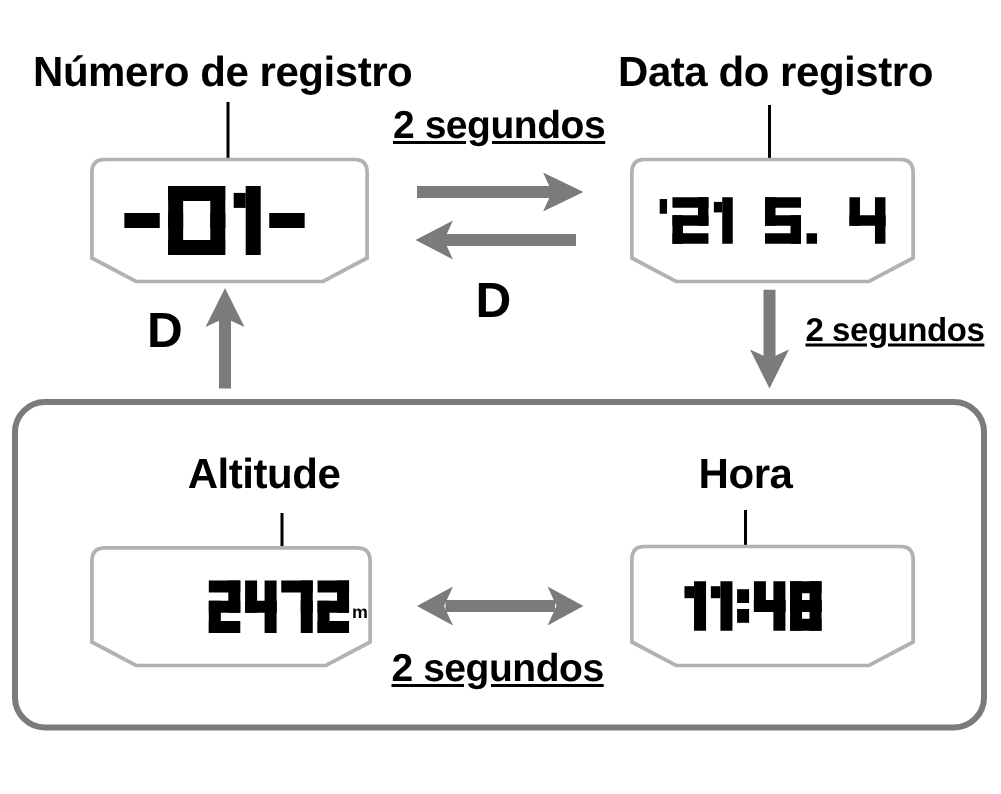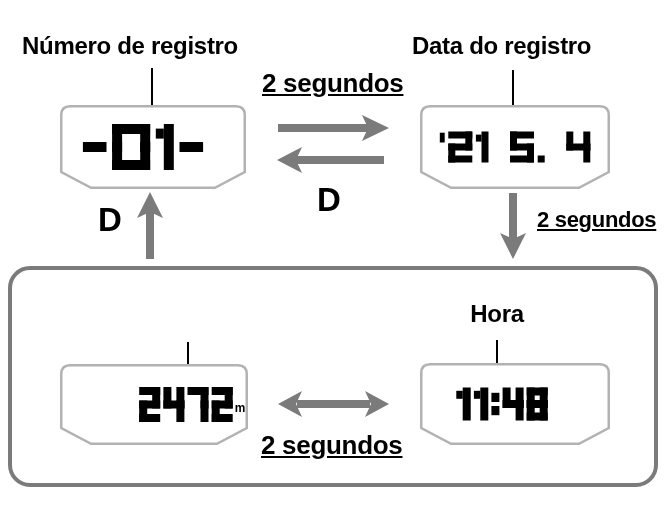--- a/index.html
+++ b/index.html
@@ -3,21 +3,21 @@
 <meta charset="utf-8">
 <style>
   html,body{margin:0;padding:0;background:#fff;}
   .stage{
     position:relative;width:667px;height:529px;overflow:hidden;
     background:var(--bg,#fff);
     font-family:"Liberation Sans", sans-serif;
     color:var(--text,#000);
   }
   .label{
-    position:absolute;font-weight:bold;font-size:24px;line-height:1.05;
+    position:absolute;font-weight:bold;font-size:28px;line-height:1.05;
     letter-spacing:-0.3px;white-space:nowrap;
   }
   .label.center{transform:translateX(-50%);}
   .btn-label{position:absolute;font-weight:bold;font-size:33px;line-height:1;}
   .seg-label{position:absolute;font-weight:bold;font-size:26px;line-height:1;white-space:nowrap;letter-spacing:-0.3px;text-decoration:underline;}
   .seg-label.small{font-size:22px;}
   .pointer{position:absolute;width:2px;background:var(--text,#000);}
   .lcd{position:absolute;display:block;}
   .arrow{position:absolute;display:block;color:var(--arrow,#7b7b7b);}
   .arrow .ink{fill:currentColor;}
@@ -120,20 +120,21 @@
       <rect x="106.7" y="24.5" width="8.0" height="20.5" fill="#000000"></rect>
       <rect x="106.7" y="37.0" width="21.0" height="8.0" fill="#000000"></rect>
     </svg>
 
   <div class="seg-label" style="left:262px;top:70px;">2 segundos</div>
   <div class="btn-label" style="left:317px;top:183px;">D</div>
   <div class="btn-label" style="left:98px;top:203px;">D</div>
   <div class="seg-label small" style="left:537px;top:209px;">2 segundos</div>
   <div class="seg-label" style="left:261px;top:432px;">2 segundos</div>
 
+  <div class="label center" style="left:176px;top:301px;">Altitude</div>
   <div class="label center" style="left:497px;top:301px;">Hora</div>
 
   <svg class="arrow" style="left:278px;top:115px;" width="112" height="26" viewBox="0 0 112 26">
     <rect class="ink" x="0" y="9" width="90" height="8"></rect>
     <polygon class="ink" points="84,0 90,13 84,26 111,13"></polygon>
   </svg>
 
   <svg class="arrow" style="left:276px;top:147px;" width="110" height="26" viewBox="0 0 110 26">
     <rect class="ink" x="20" y="9" width="88" height="8"></rect>
     <polygon class="ink" points="26,0 20,13 26,26 1,13"></polygon>

